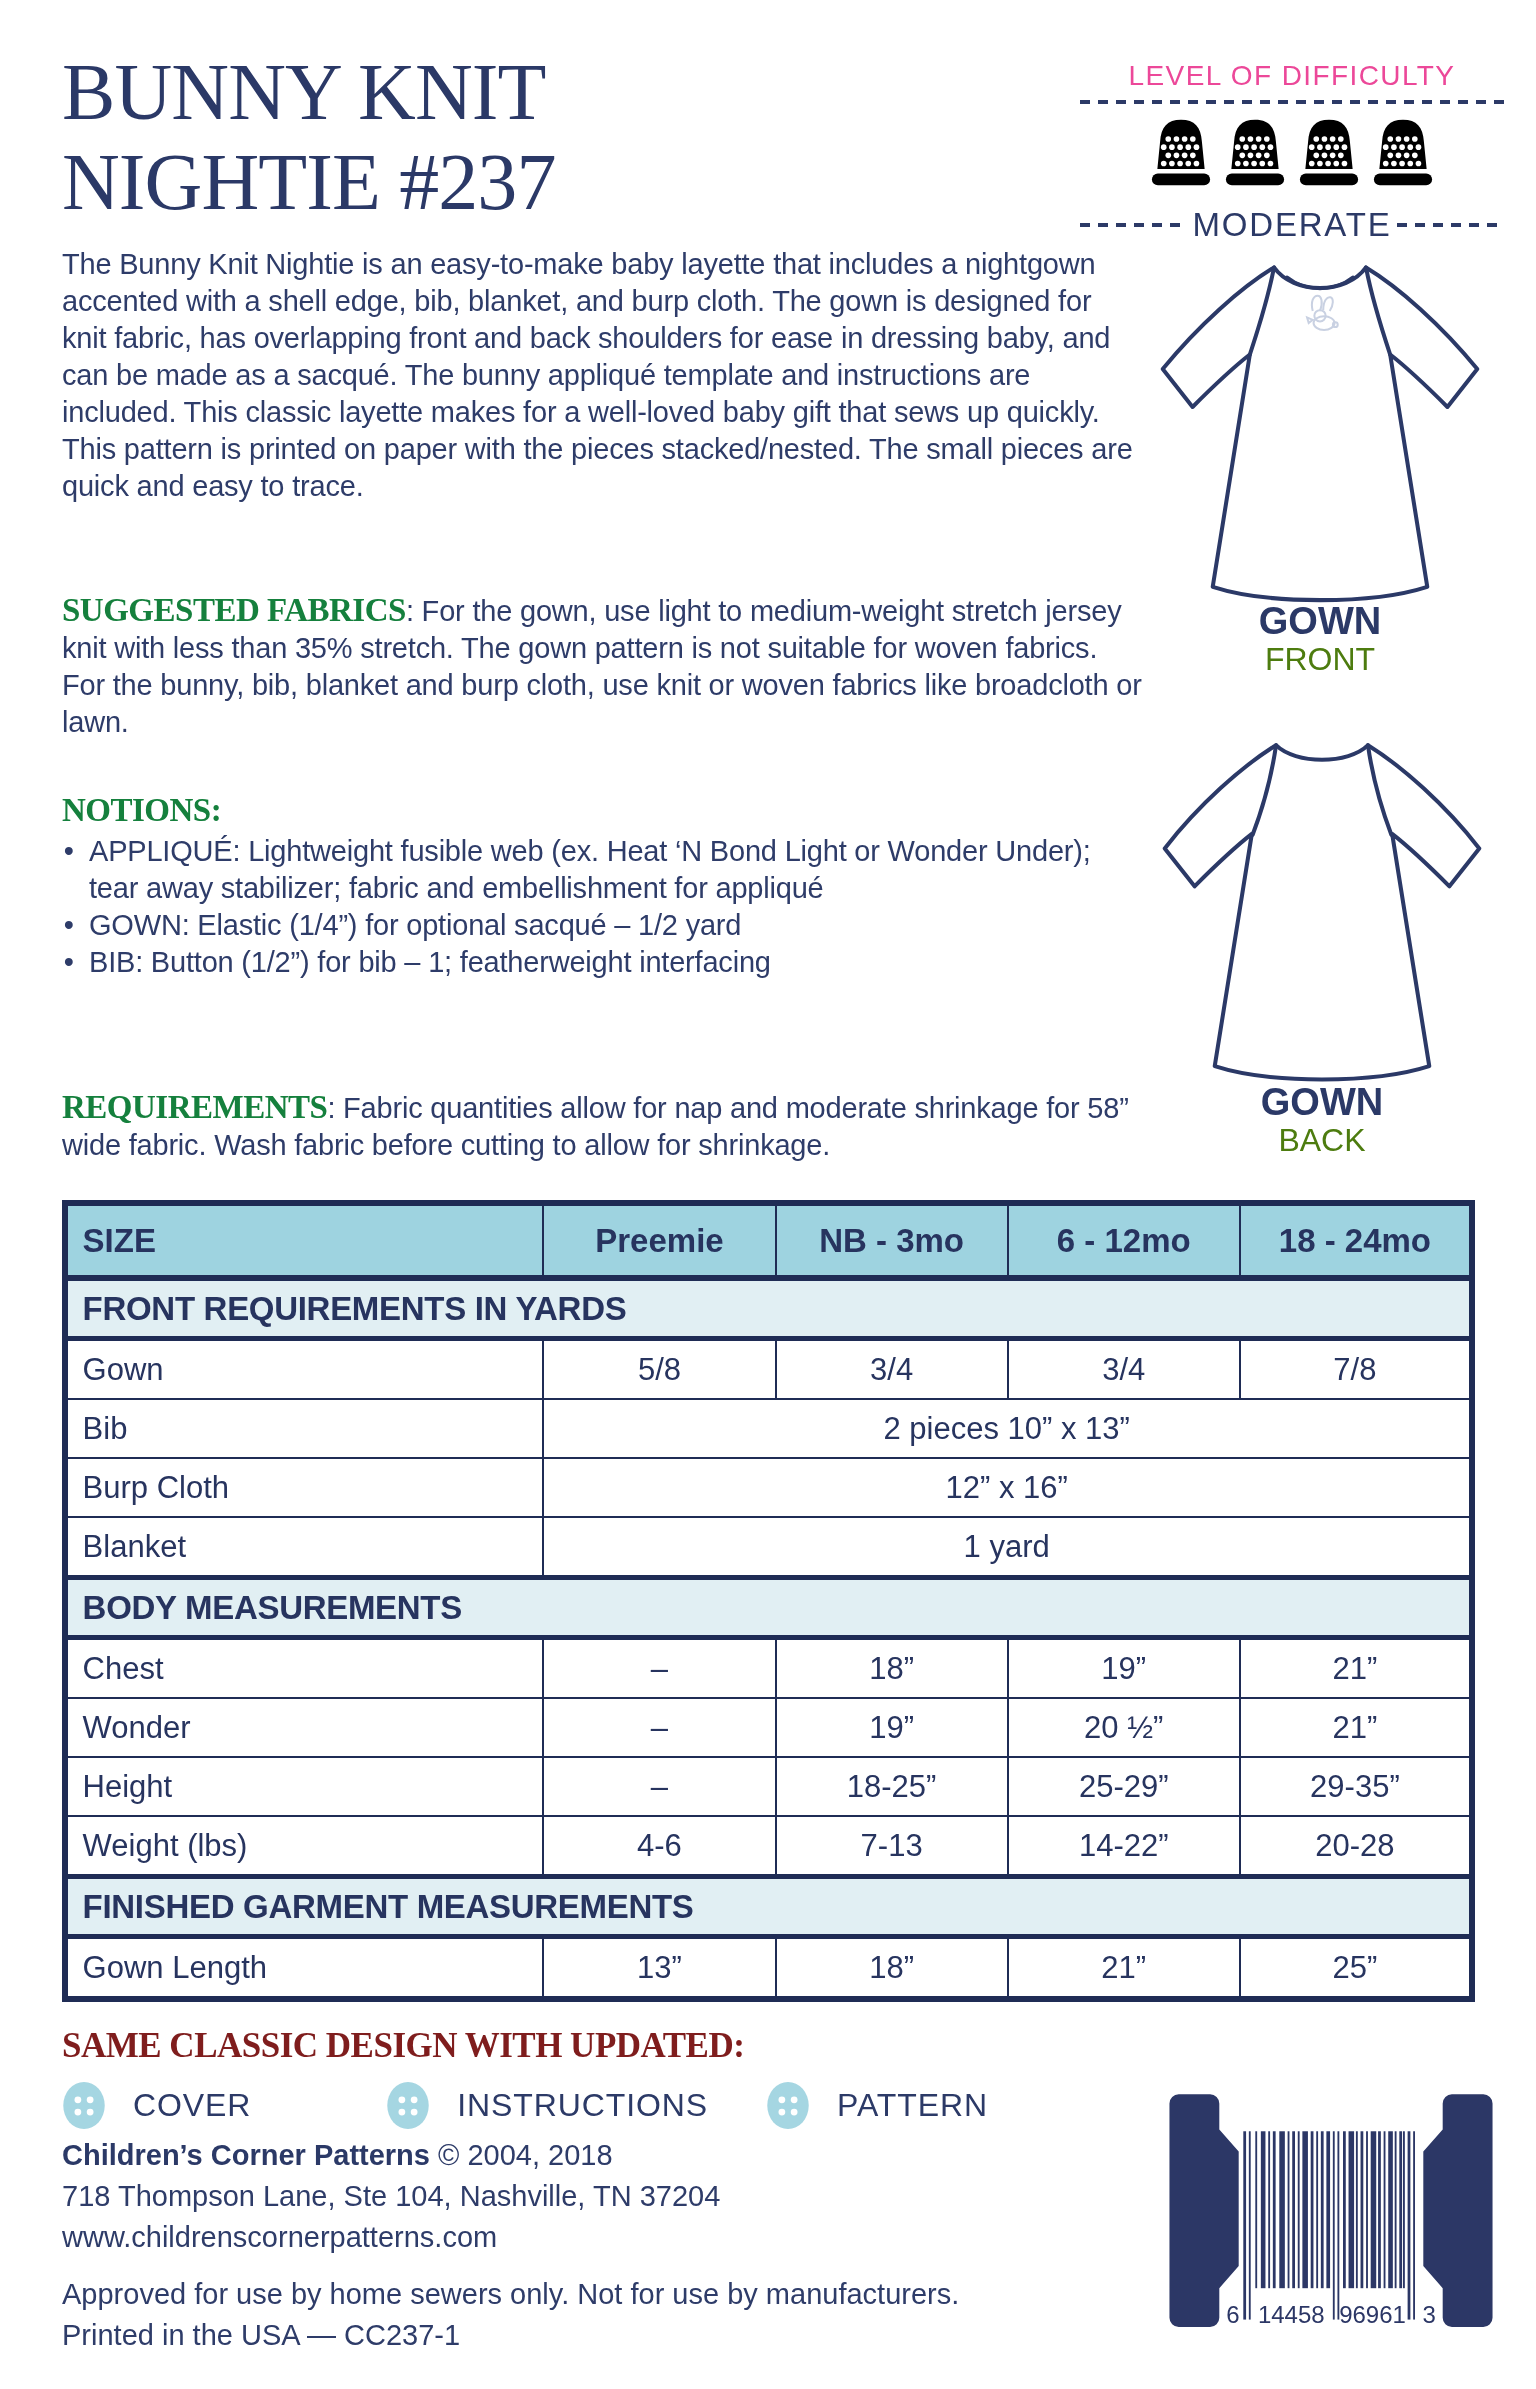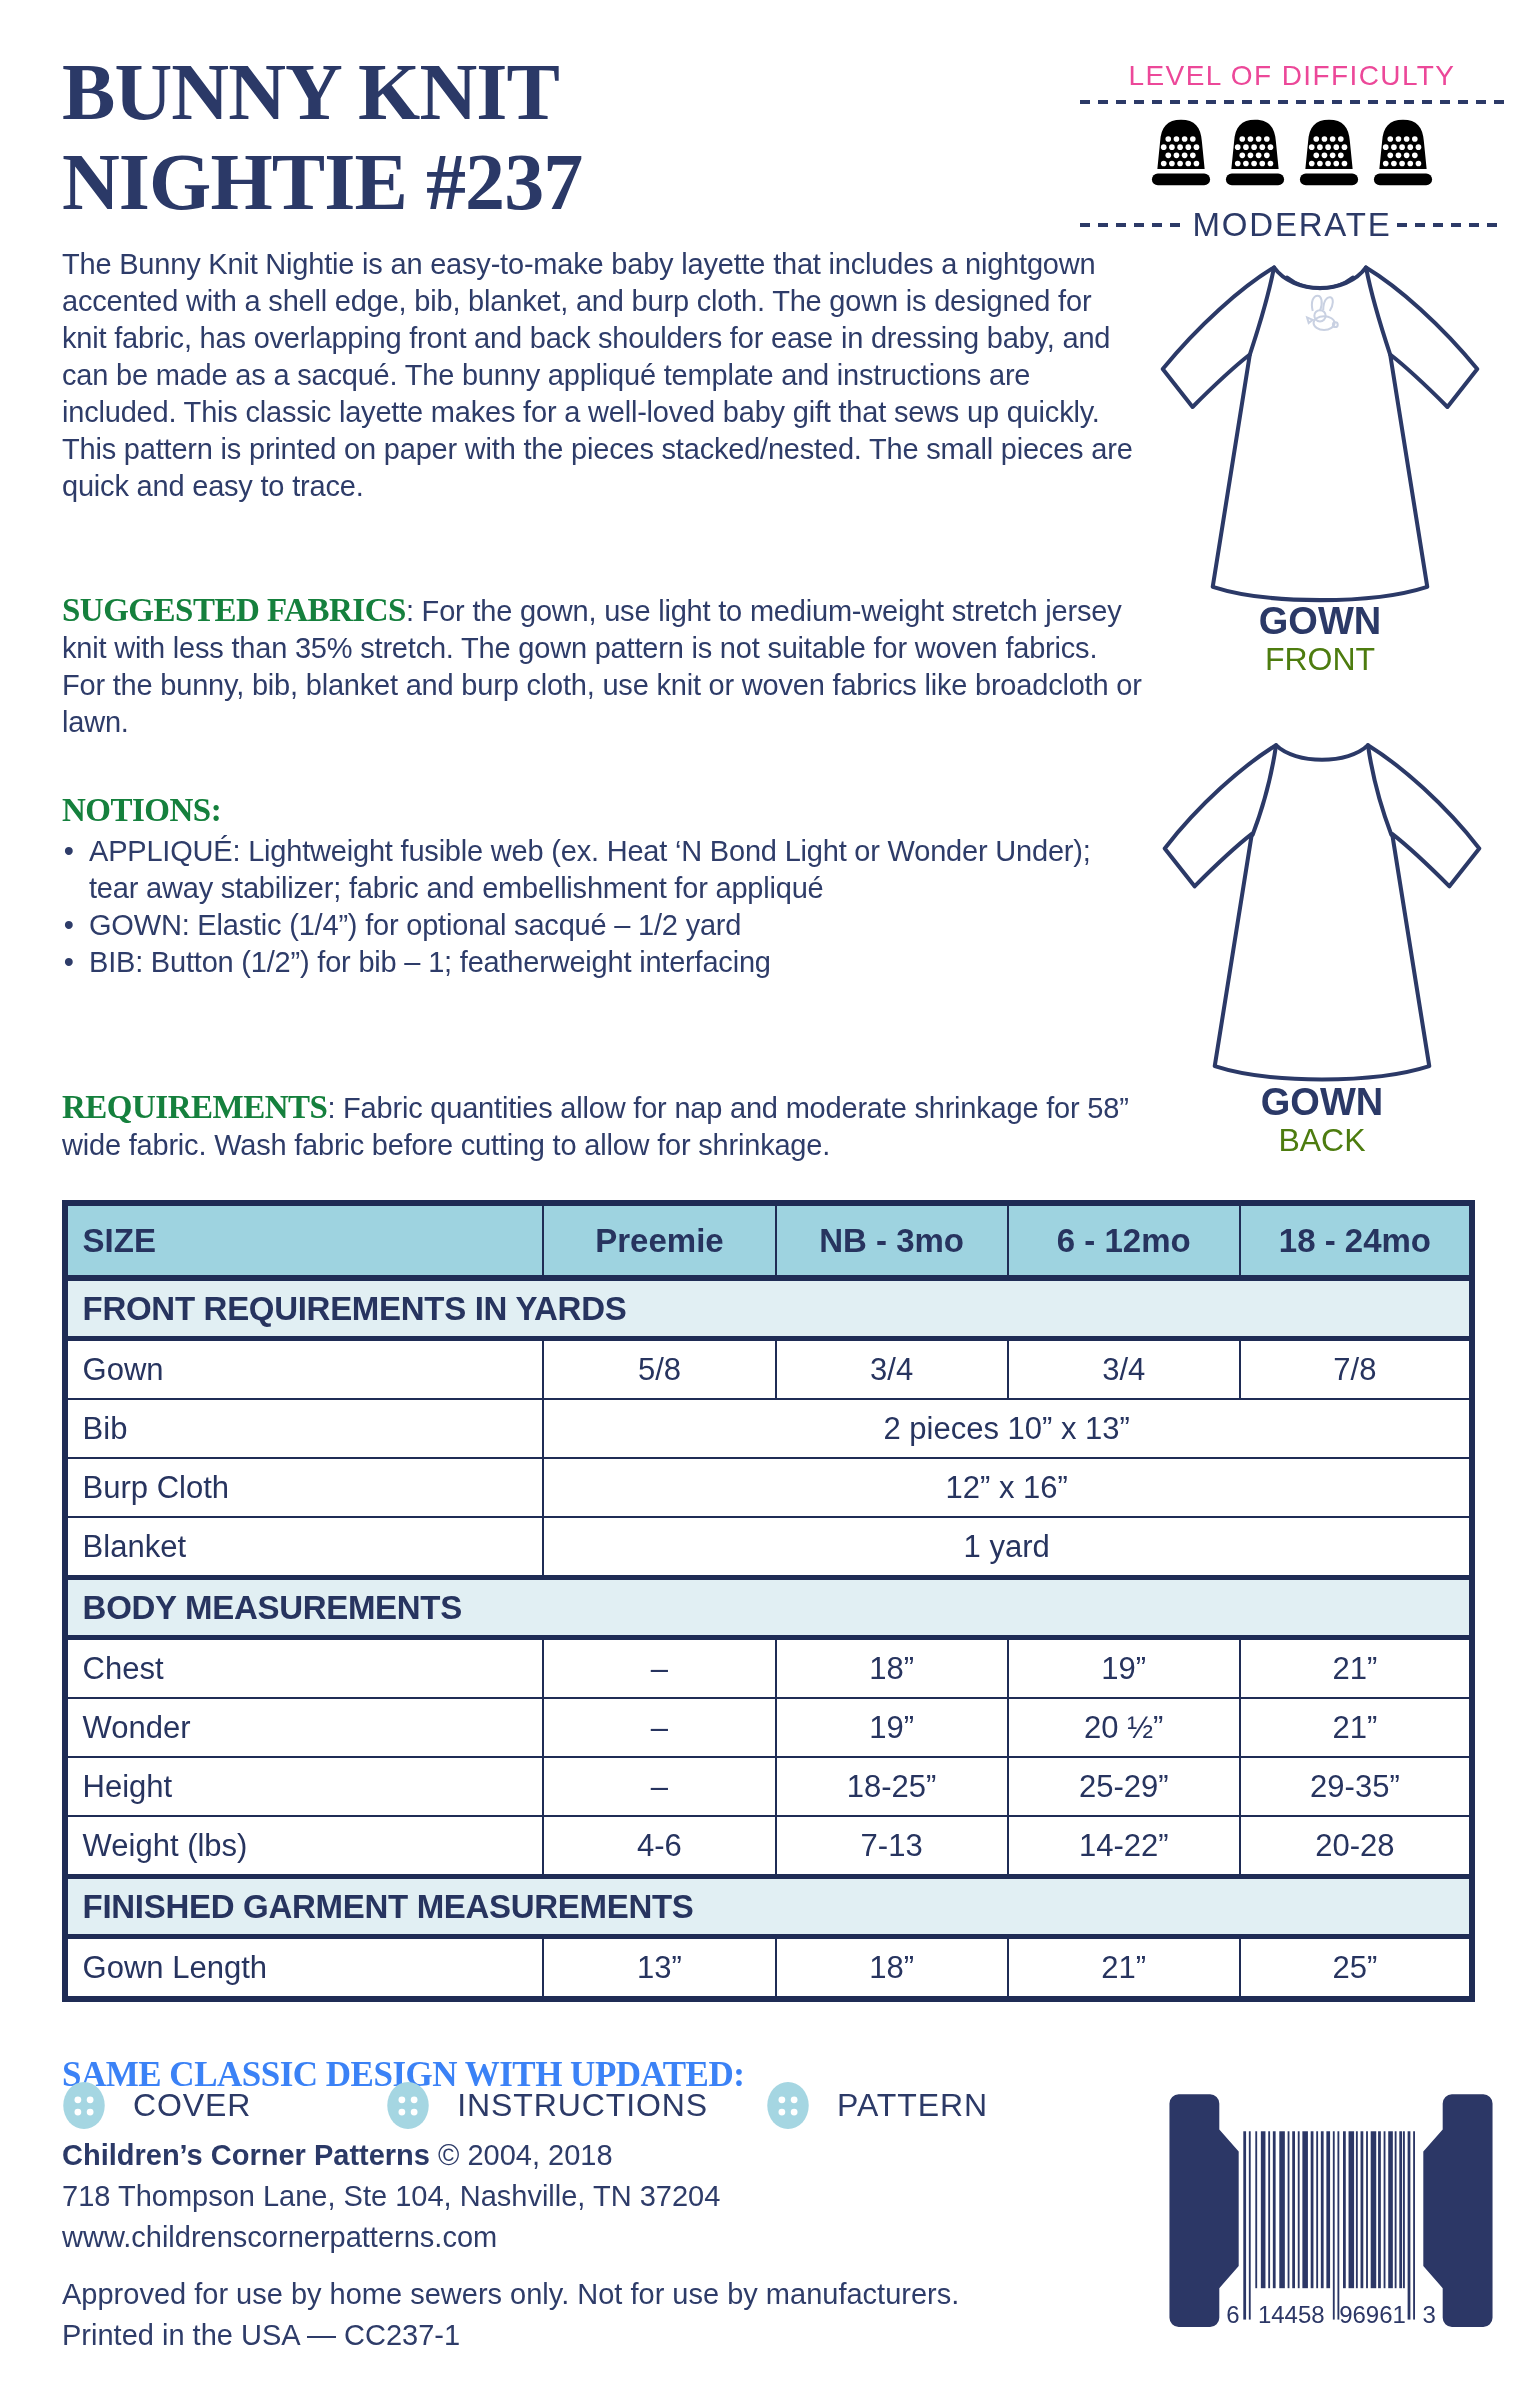--- a/index.html
+++ b/index.html
@@ -1,25 +1,25 @@
 <!DOCTYPE html>
 <html style="font-size:14.6px"><head>
 <meta charset="utf-8">
 <style>
   html,body{margin:0;padding:0;background:#ffffff;}
   .page{
     position:relative;width:1537px;height:2389px;background:#ffffff;overflow:hidden;
     font-family:"Liberation Sans",sans-serif;color:#2c3a67;
   }
   .abs{position:absolute;}
-  .slab{font-family:"Liberation Serif",serif;font-weight:700;color:#3b82f6;margin-top:29px;}
+  .slab{font-family:"Liberation Serif",serif;font-weight:700;color:#7f1d1d;}
 
   
   .title{left:62px;top:47px;width:1047px;font-family:"Liberation Serif",serif;
-    font-weight:700;font-size:80px;line-height:90px;color:#2b3967;letter-spacing:-0.9px;}
+    font-weight:400;font-size:80px;line-height:90px;color:#2b3967;letter-spacing:-0.9px;}
 
   
   .difficulty{left:1080px;top:60px;width:424px;text-align:center;}
   .diff-label{font-size:28px;letter-spacing:1.4px;color:#ec4899;}
   .dash{height:3.6px;background:repeating-linear-gradient(90deg,#2c3a67 0 10px,transparent 10px 18px);}
   .diff-dash{margin-top:8.2px;}
   .thimbles{margin-top:14.6px;display:flex;justify-content:center;gap:13.7px;height:75px;}
   .thimble{width:60px;height:71px;}
   .moderate-row{margin-top:12.7px;display:flex;align-items:center;}
   .moderate-row .dash{flex:1;}

